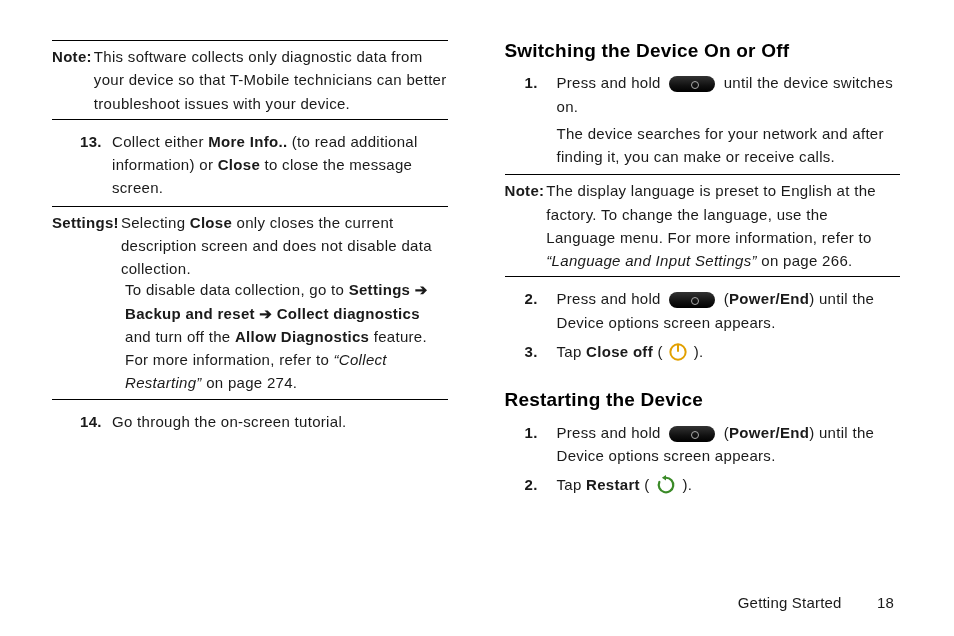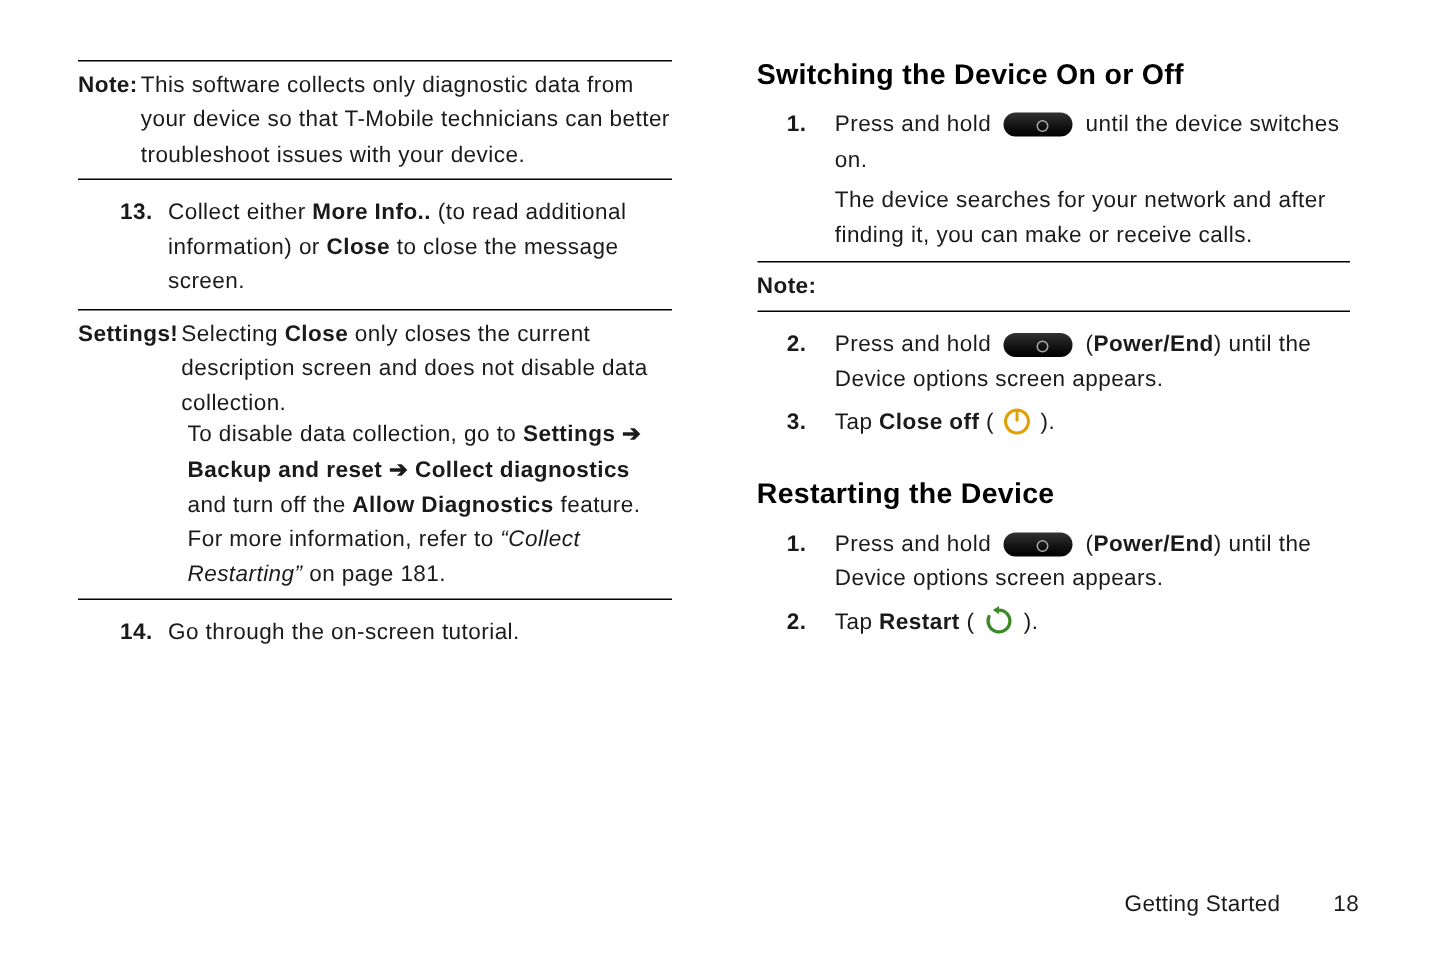--- a/index.html
+++ b/index.html
@@ -67,21 +67,21 @@
   
   .icon-power{
     display:inline-block;vertical-align:-4px;
     width:18px;height:18px;margin:0 2px;
   }
   .icon-restart{display:inline-block;vertical-align:-5px;width:20px;height:20px;margin:0 2px}
 
   
   .footer{
     position:absolute;left:0;bottom:22px;width:954px;
-    text-align:right;padding-right:48px;box-sizing:border-box;
+    text-align:right;padding-right:60px;box-sizing:border-box;
     font-size:15px;letter-spacing:.2px
   }
   .footer .pg{display:inline-block;min-width:28px;text-align:right;margin-left:20px}
 </style>
 </head>
 <body>
 
 <div class="page">
 
   <div class="col">
@@ -104,21 +104,21 @@
 
     <div class="rule"></div>
     <div class="callout">
       <div class="row">
         <span class="b lead">Settings!</span>
         <span class="body">
           <span> Selecting </span><span class="b">Close</span><span> only closes the current description screen and does not disable data collection.</span>
         </span>
       </div>
       <div class="indent-rest" style="padding-left:73px">
-        <span>To disable data collection, go to </span><span class="b">Settings ➔ Backup and reset ➔ Collect diagnostics</span><span> and turn off the </span><span class="b">Allow Diagnostics</span><span> feature. For more information, refer to </span><span class="i">“Collect Restarting”</span><span>  on page 181.</span>
+        <span>To disable data collection, go to </span><span class="b">Settings ➔ Backup and reset ➔ Collect diagnostics</span><span> and turn off the </span><span class="b">Allow Diagnostics</span><span> feature. For more information, refer to </span><span class="i">“Collect Restarting”</span><span>  on page 274.</span>
       </div>
     </div>
     <div class="rule-b"></div>
 
     <div class="step">
       <span class="num">14.</span>
       <span class="txt">Go through the on-screen tutorial.</span>
     </div>
   </div>
 
@@ -132,20 +132,23 @@
       <span class="txt">
         <span>Press and hold </span><span class="pill"></span><span> until the device switches on.</span>
         <div class="sub">The device searches for your network and after finding it, you can make or receive calls.</div>
       </span>
     </div>
 
     <div class="rule"></div>
     <div class="callout">
       <div class="row">
         <span class="b lead">Note:</span>
+        <span class="body">
+          <span>The display language is preset to English at the factory. To change the language, use the Language menu. For more information, refer to </span><span class="i">“Language and Input Settings”</span><span>  on page 266.</span>
+        </span>
       </div>
     </div>
     <div class="rule-b"></div>
 
     <div class="step">
       <span class="num">2.</span>
       <span class="txt">
         <span>Press and hold </span><span class="pill"></span><span> (</span><span class="b">Power/End</span><span>) until the Device options screen appears.</span>
       </span>
     </div>

